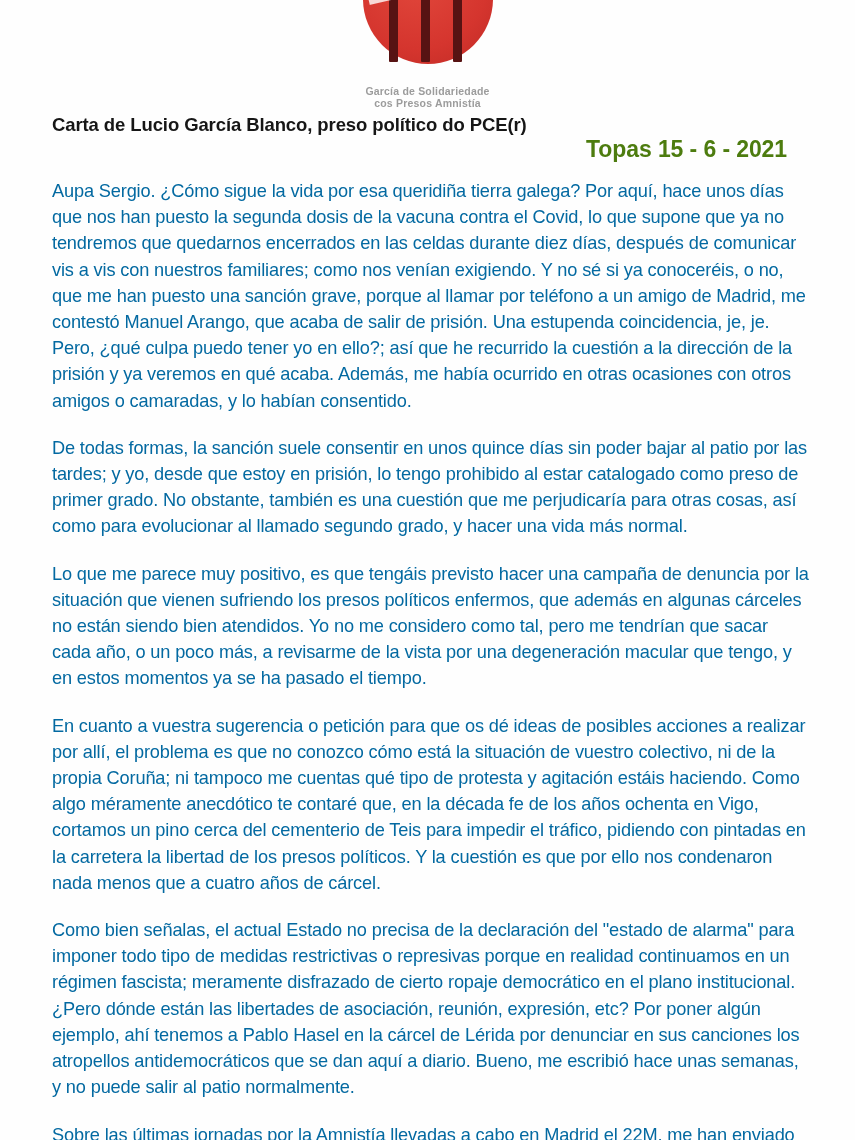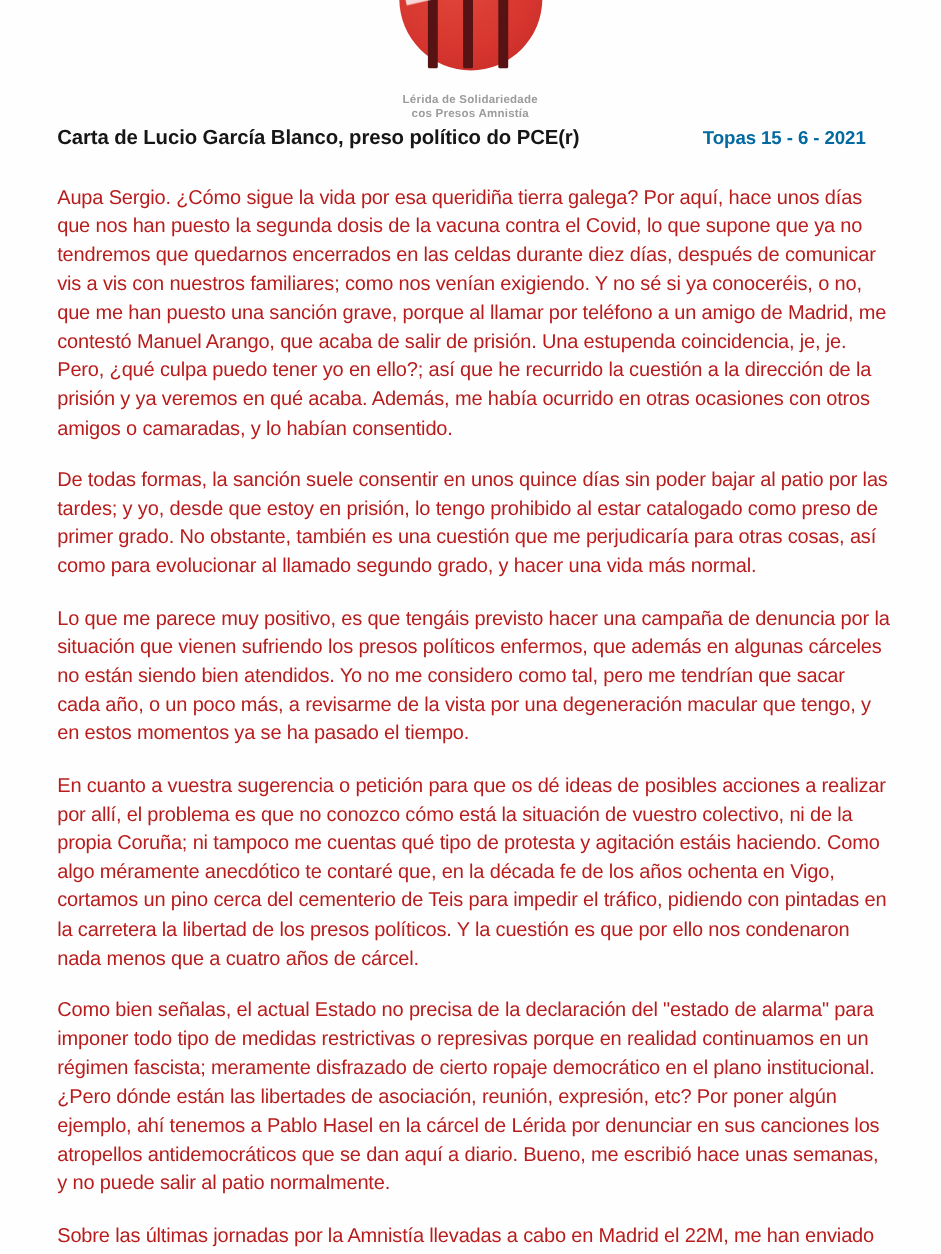--- a/index.html
+++ b/index.html
@@ -88,69 +88,70 @@
   }
   .logo-caption span { display: block; }
 
   
   .title-row {
     position: relative;
     margin: 0 52px 0 52px;
     display: flex;
     align-items: baseline;
     height: 30px;
+    flex-direction: column;
   }
   .doc-title {
     font-size: 18.5px;
     font-weight: 700;
     letter-spacing: -0.1px;
     color: #161616;
     white-space: nowrap;
   }
   .doc-date {
     margin-left: auto;
     margin-right: 16px;
-    font-size: 17px;
+    font-size: 23px;
     font-weight: 700;
     letter-spacing: -0.1px;
-    color: #0369a1;
+    color: #4d7c0f;
     white-space: nowrap;
   }
 
   
   .letter-body {
     margin: 0 44px 0 52px;
     padding-top: 18px;
   }
   .para {
     font-size: 18.2px;
     line-height: 26.2px;
     letter-spacing: -0.15px;
-    color: #b91c1c;
-    margin: 4px 0 21px 0;
+    color: #0369a1;
+    margin: 16px 0 21px 0;
     text-align: left;
   }
   .para:last-child { margin-bottom: 0; }
 </style>
 </head>
 <body>
 
 <div class="page">
 
   <div class="letterhead">
     <div class="logo-wrap">
       <div class="logo-mark">
         <div class="logo-circle"></div>
         <div class="bar b1"></div>
         <div class="bar b2"></div>
         <div class="bar b3"></div>
         <div class="slash"></div>
       </div>
       <div class="logo-caption">
-        <span>Lérida de Solidariedade</span>
+        <span>García de Solidariedade</span>
         <span>cos Presos Amnistía</span>
       </div>
     </div>
   </div>
 
   <div class="title-row">
     <div class="doc-title">Carta de Lucio García Blanco, preso político do PCE(r)</div>
     <div class="doc-date">Topas 15 - 6 - 2021</div>
   </div>
 

